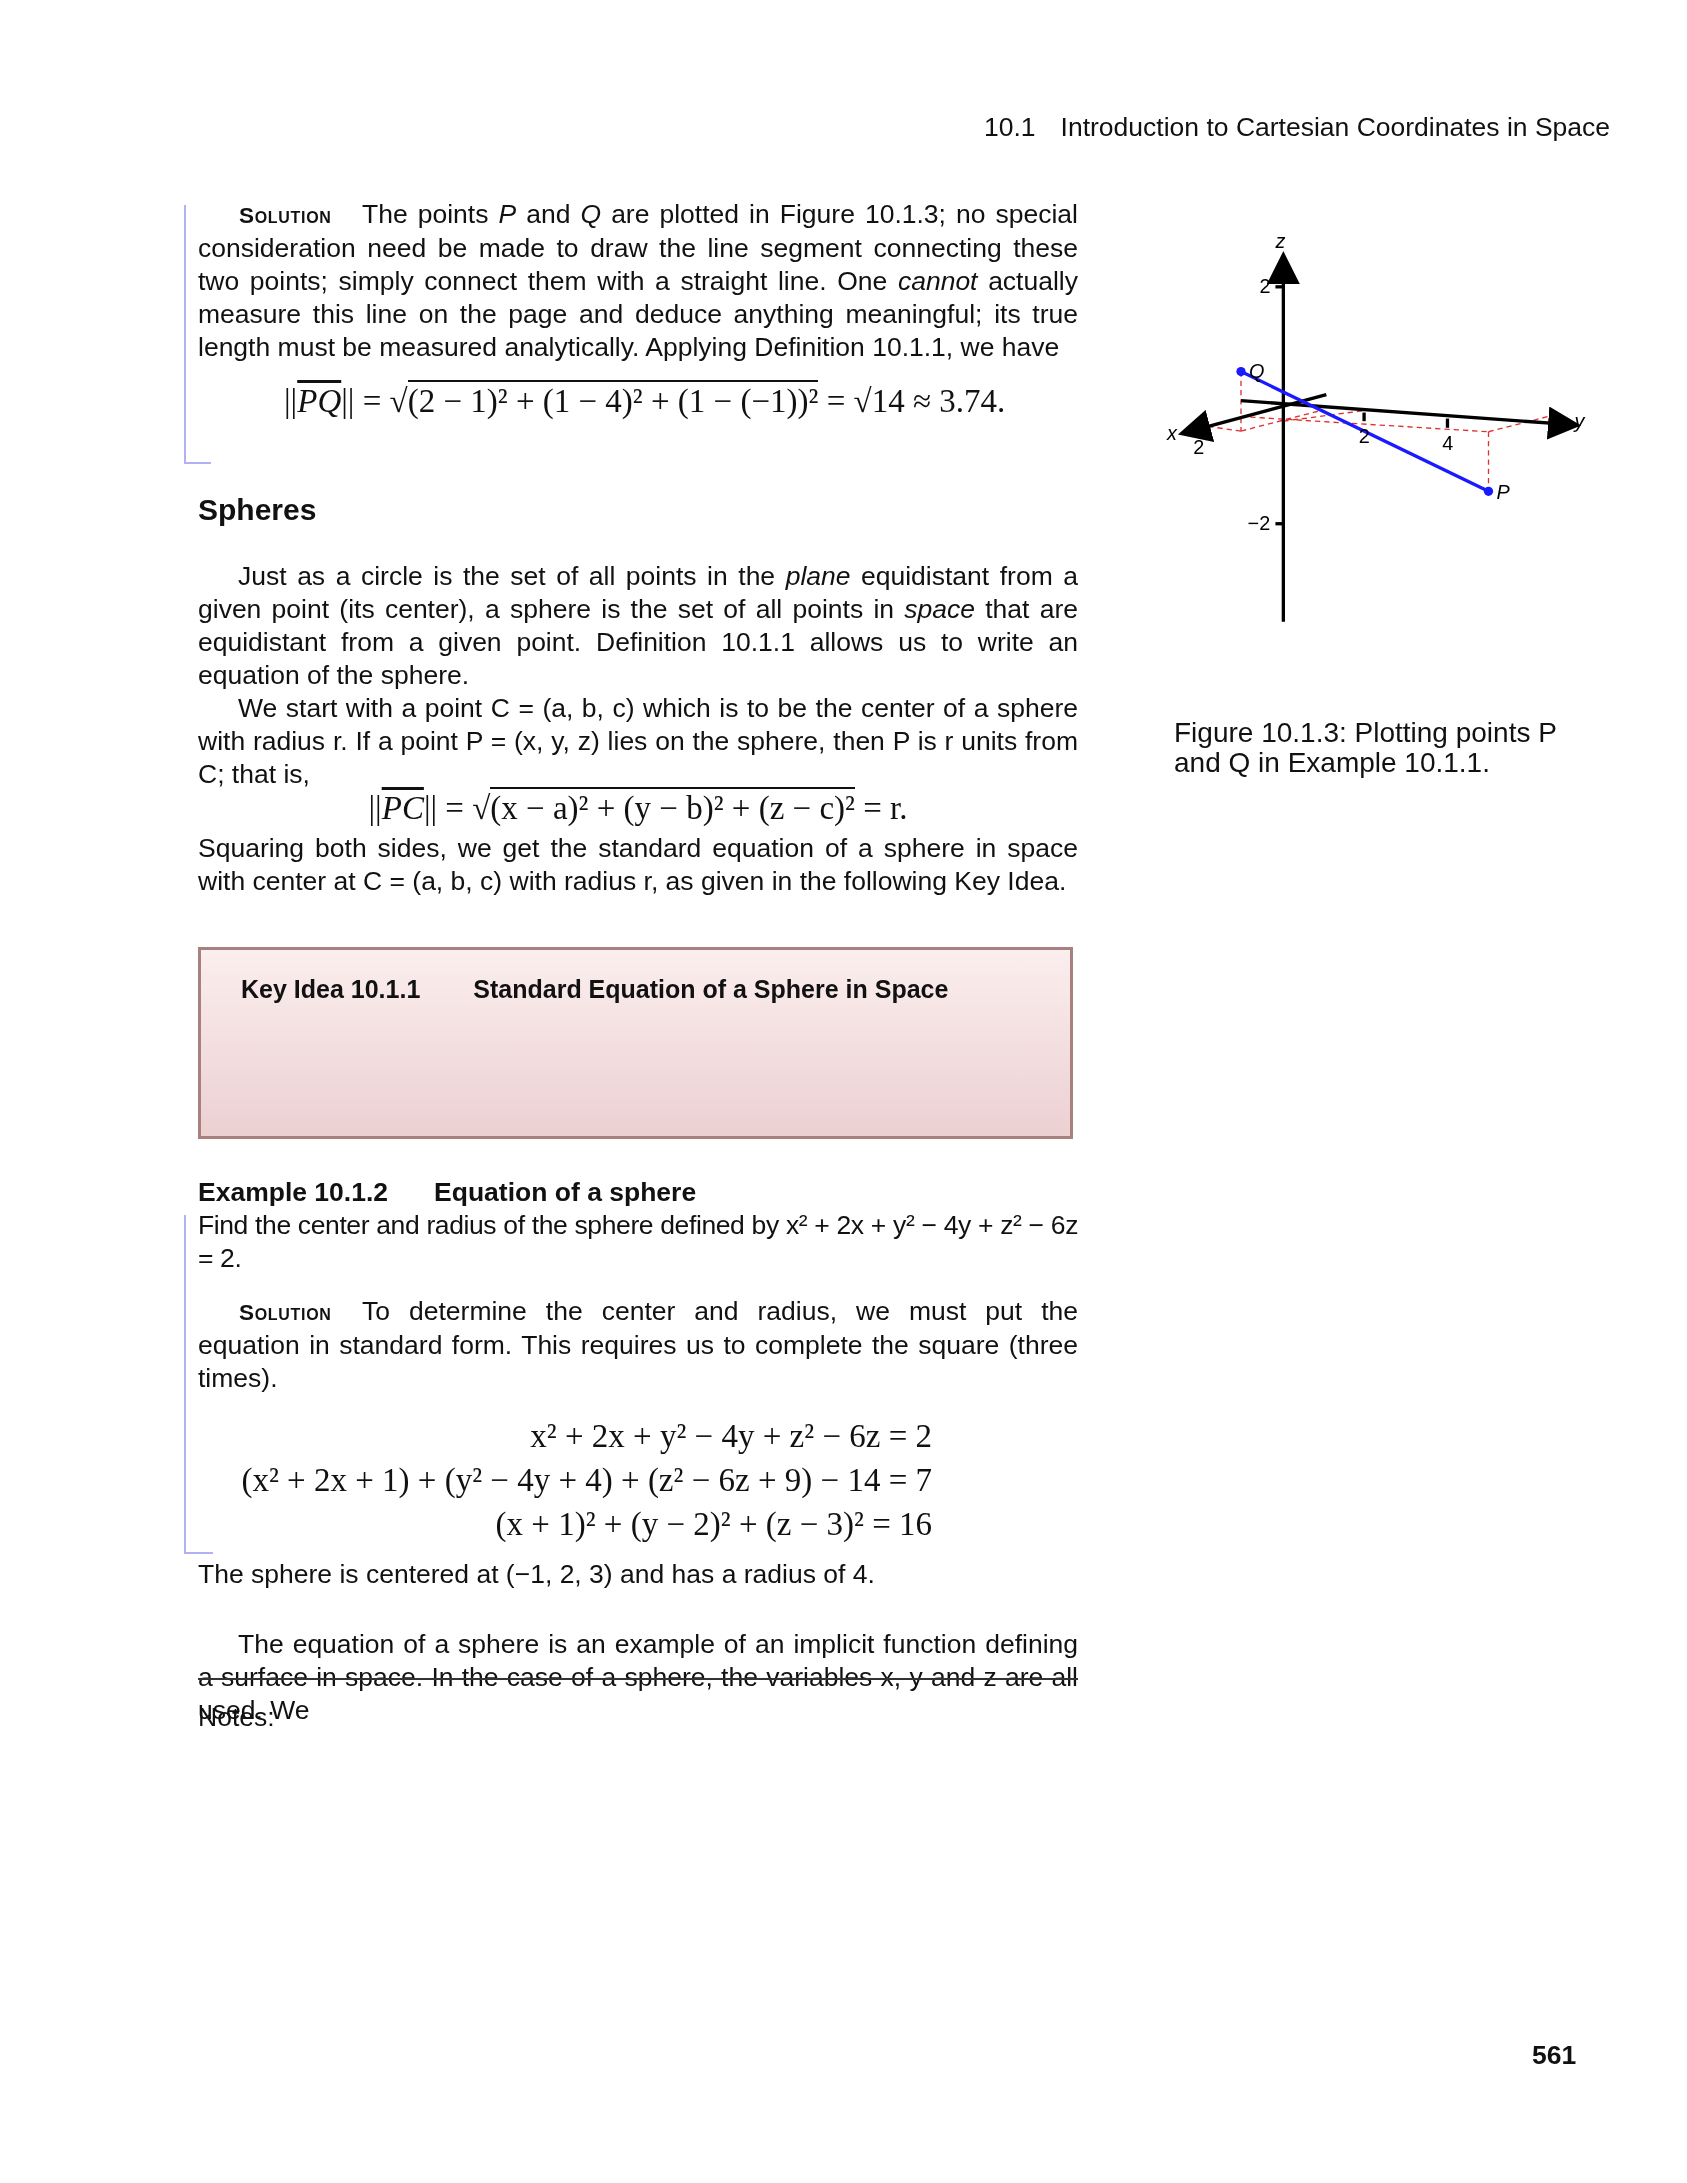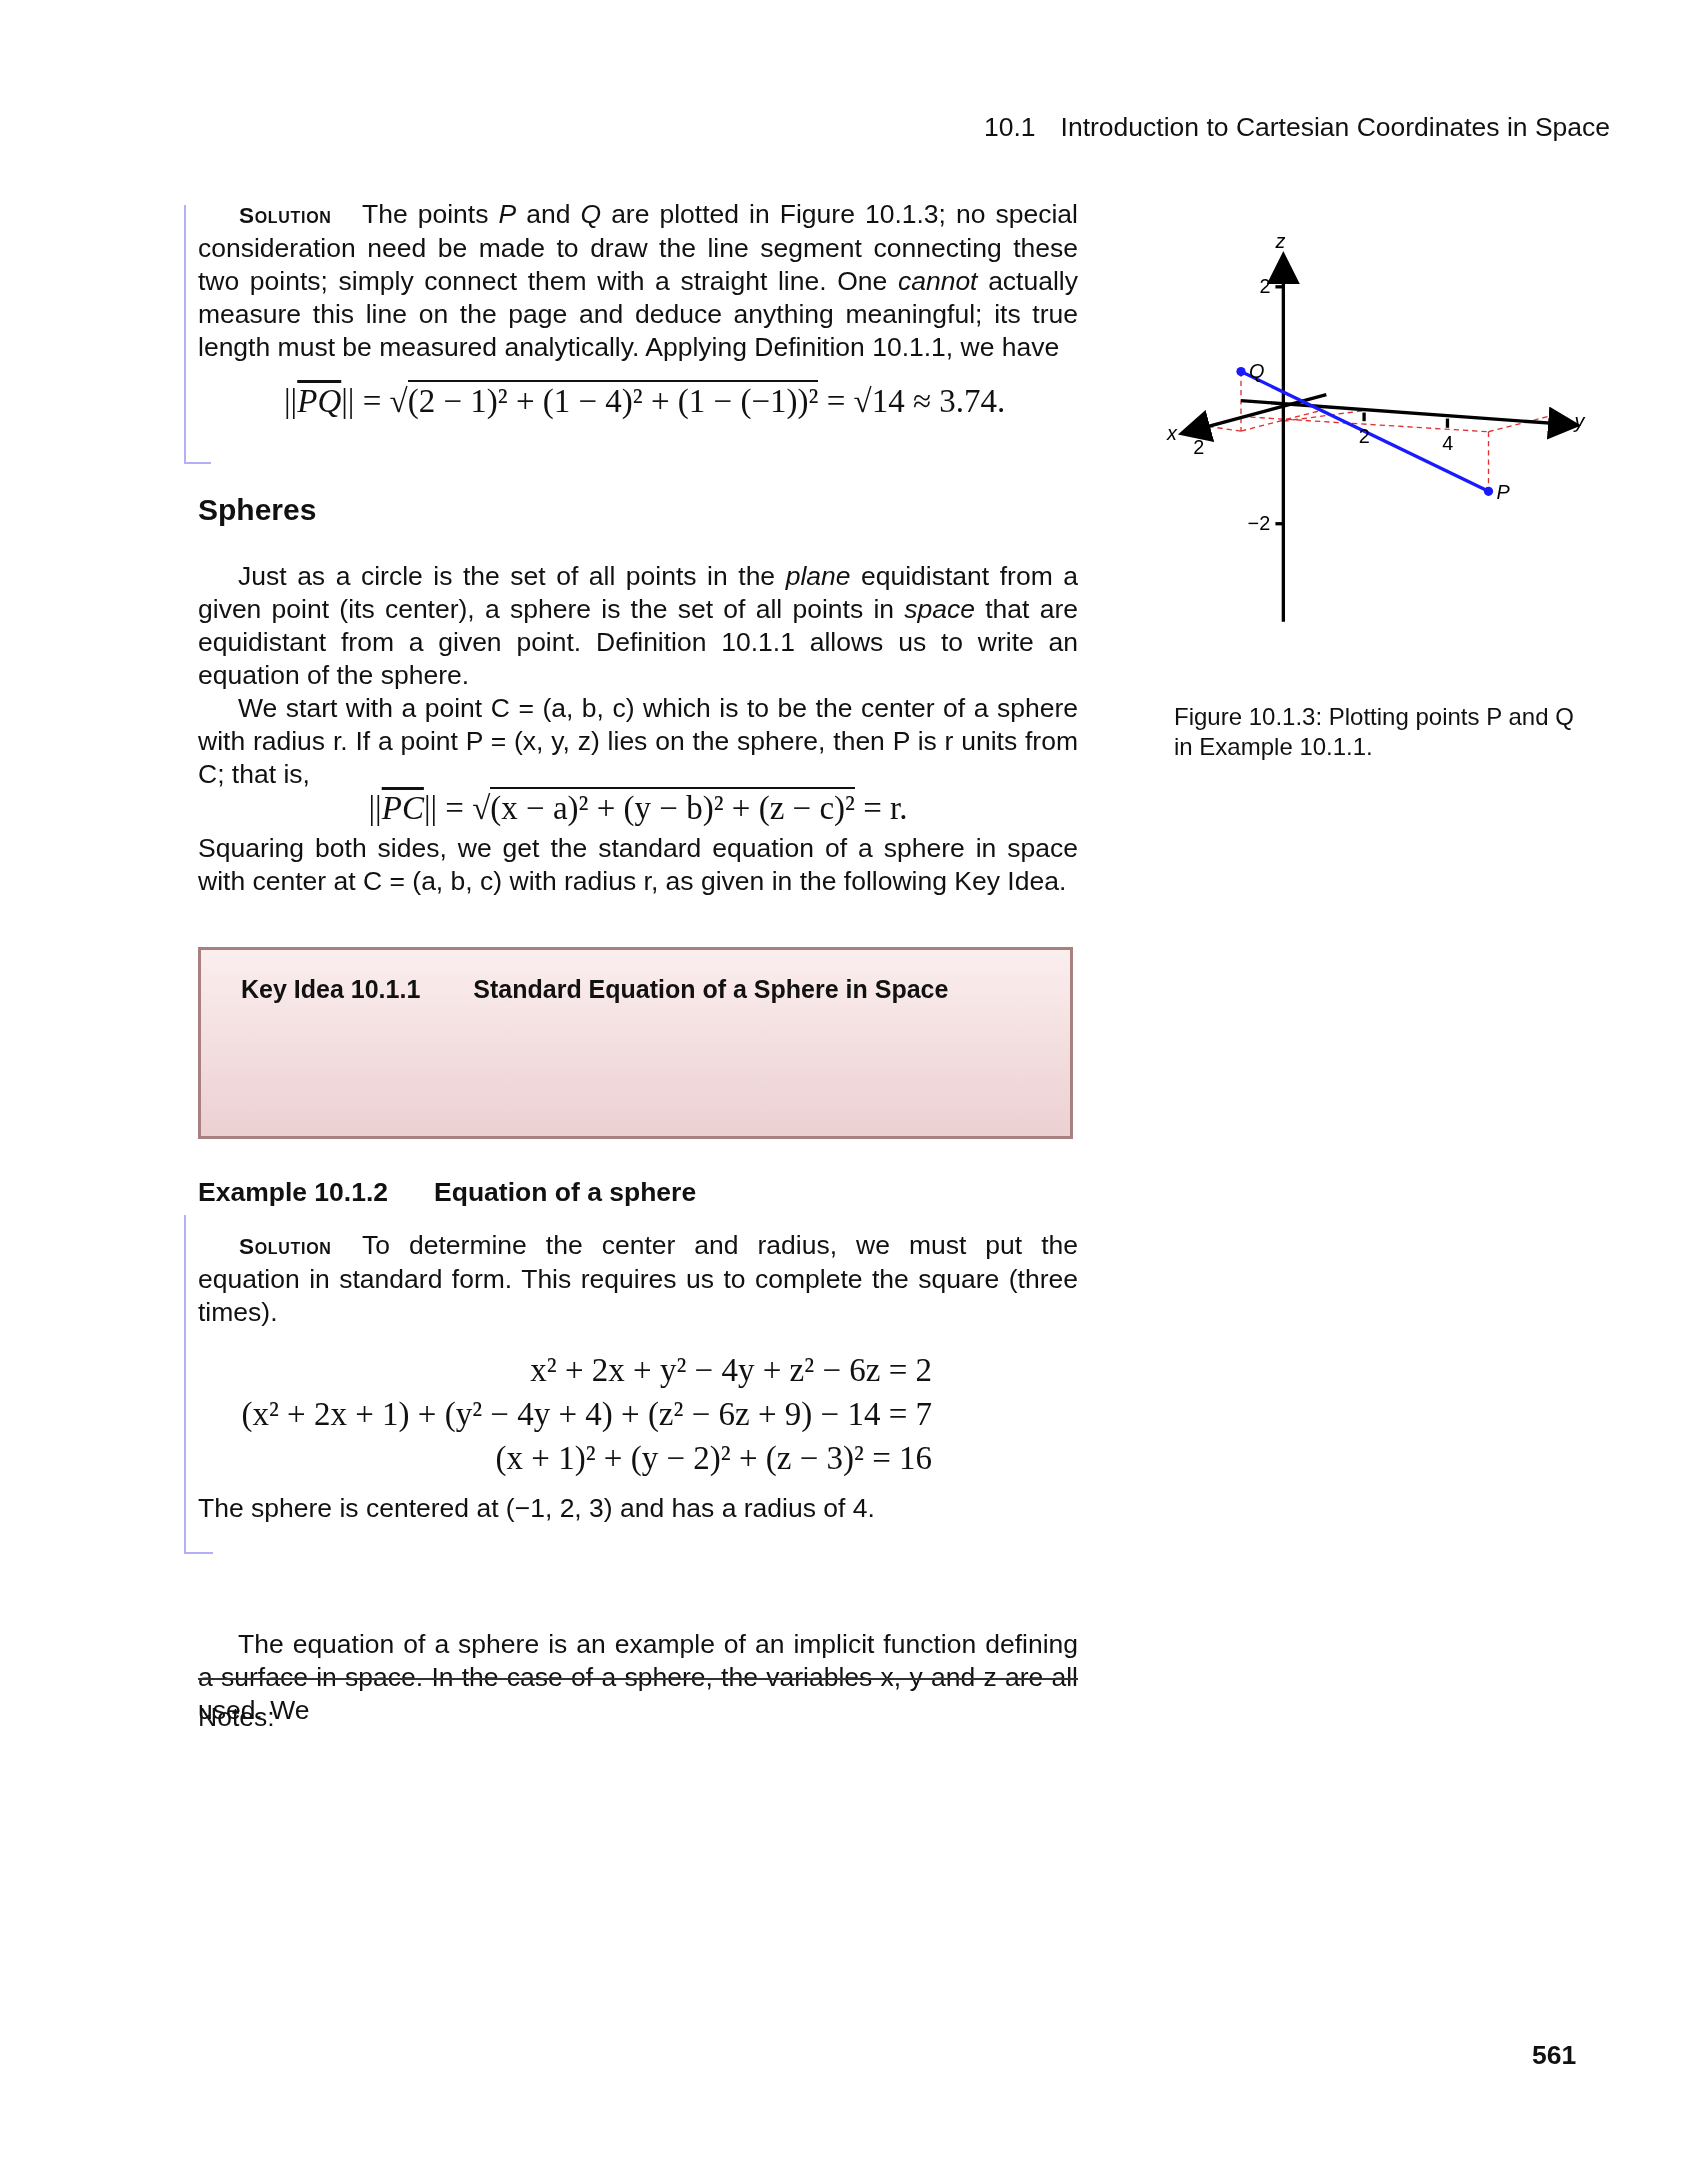--- a/index.html
+++ b/index.html
@@ -21,21 +21,21 @@
          border:3.3px solid #a88080; background:linear-gradient(#fbeeee,#ecd0d2); box-sizing:border-box; }
   .key-title { position:absolute; left:40px; top:25px; font-size:25px; font-weight:bold; }
   .key-title .t2 { margin-left:53px; }
   .key-body { position:absolute; left:40px; right:40px; top:71px; font-size:26.5px; line-height:33px; text-align:justify; }
   .ex-title { font-size:26.5px; font-weight:bold; }
   .ex-title .t2 { margin-left:46px; }
   .rule { position:absolute; left:198px; width:880px; top:1678px; border-top:2px solid #333; }
   .notes { position:absolute; left:198px; top:1702px; font-size:26.5px; }
   .pagenum { position:absolute; left:1532px; top:2040px; font-size:26.5px; font-weight:bold; }
   .fig { position:absolute; left:1151px; top:218px; width:450px; height:450px; }
-  .caption { position:absolute; left:1174px; top:702px; width:423px; font-size:24px; line-height:30px; }
+  .caption { position:absolute; left:1174px; top:718px; width:423px; font-size:28px; line-height:30px; }
 </style>
 </head>
 <body>
 
 <div class="hdr">
   <span class="num">10.1</span><span>Introduction to Cartesian Coordinates in Space</span>
 </div>
 
 <div class="bar" style="left:184px; top:205px; width:25px; height:257px;"></div>
 
@@ -65,20 +65,21 @@
     <span>Key Idea 10.1.1</span><span class="t2">Standard Equation of a Sphere in Space</span>
   </div>
 </div>
 
 <div class="bar" style="left:184px; top:1215px; width:26.5px; height:337px;"></div>
 
 <div class="col" style="top:1176px;">
   <div class="ex-title">
     <span>Example 10.1.2</span><span class="t2">Equation of a sphere</span>
   </div>
+  <p class="para" style="letter-spacing:-0.4px;">Find the center and radius of the sphere defined by x² + 2x + y² − 4y + z² − 6z = 2.</p>
   <p class="para" style="margin-top:20px;">
     <span class="sol-label" style="padding-left:41px;width:123px;">Solution</span><span>To determine the center and radius, we must put the equation in standard form. This requires us to complete the square (three times).</span>
   </p>
   <div class="math" style="margin-top:18.5px; text-align:right; padding-right:146px; line-height:44px;">
     <div>x² + 2x + y² − 4y + z² − 6z = 2</div>
     <div>(x² + 2x + 1) + (y² − 4y + 4) + (z² − 6z + 9) − 14 = 7</div>
     <div>(x + 1)² + (y − 2)² + (z − 3)² = 16</div>
   </div>
   <p class="para" style="margin-top:12px;">The sphere is centered at (−1, 2, 3) and has a radius of 4.</p>
 </div>

